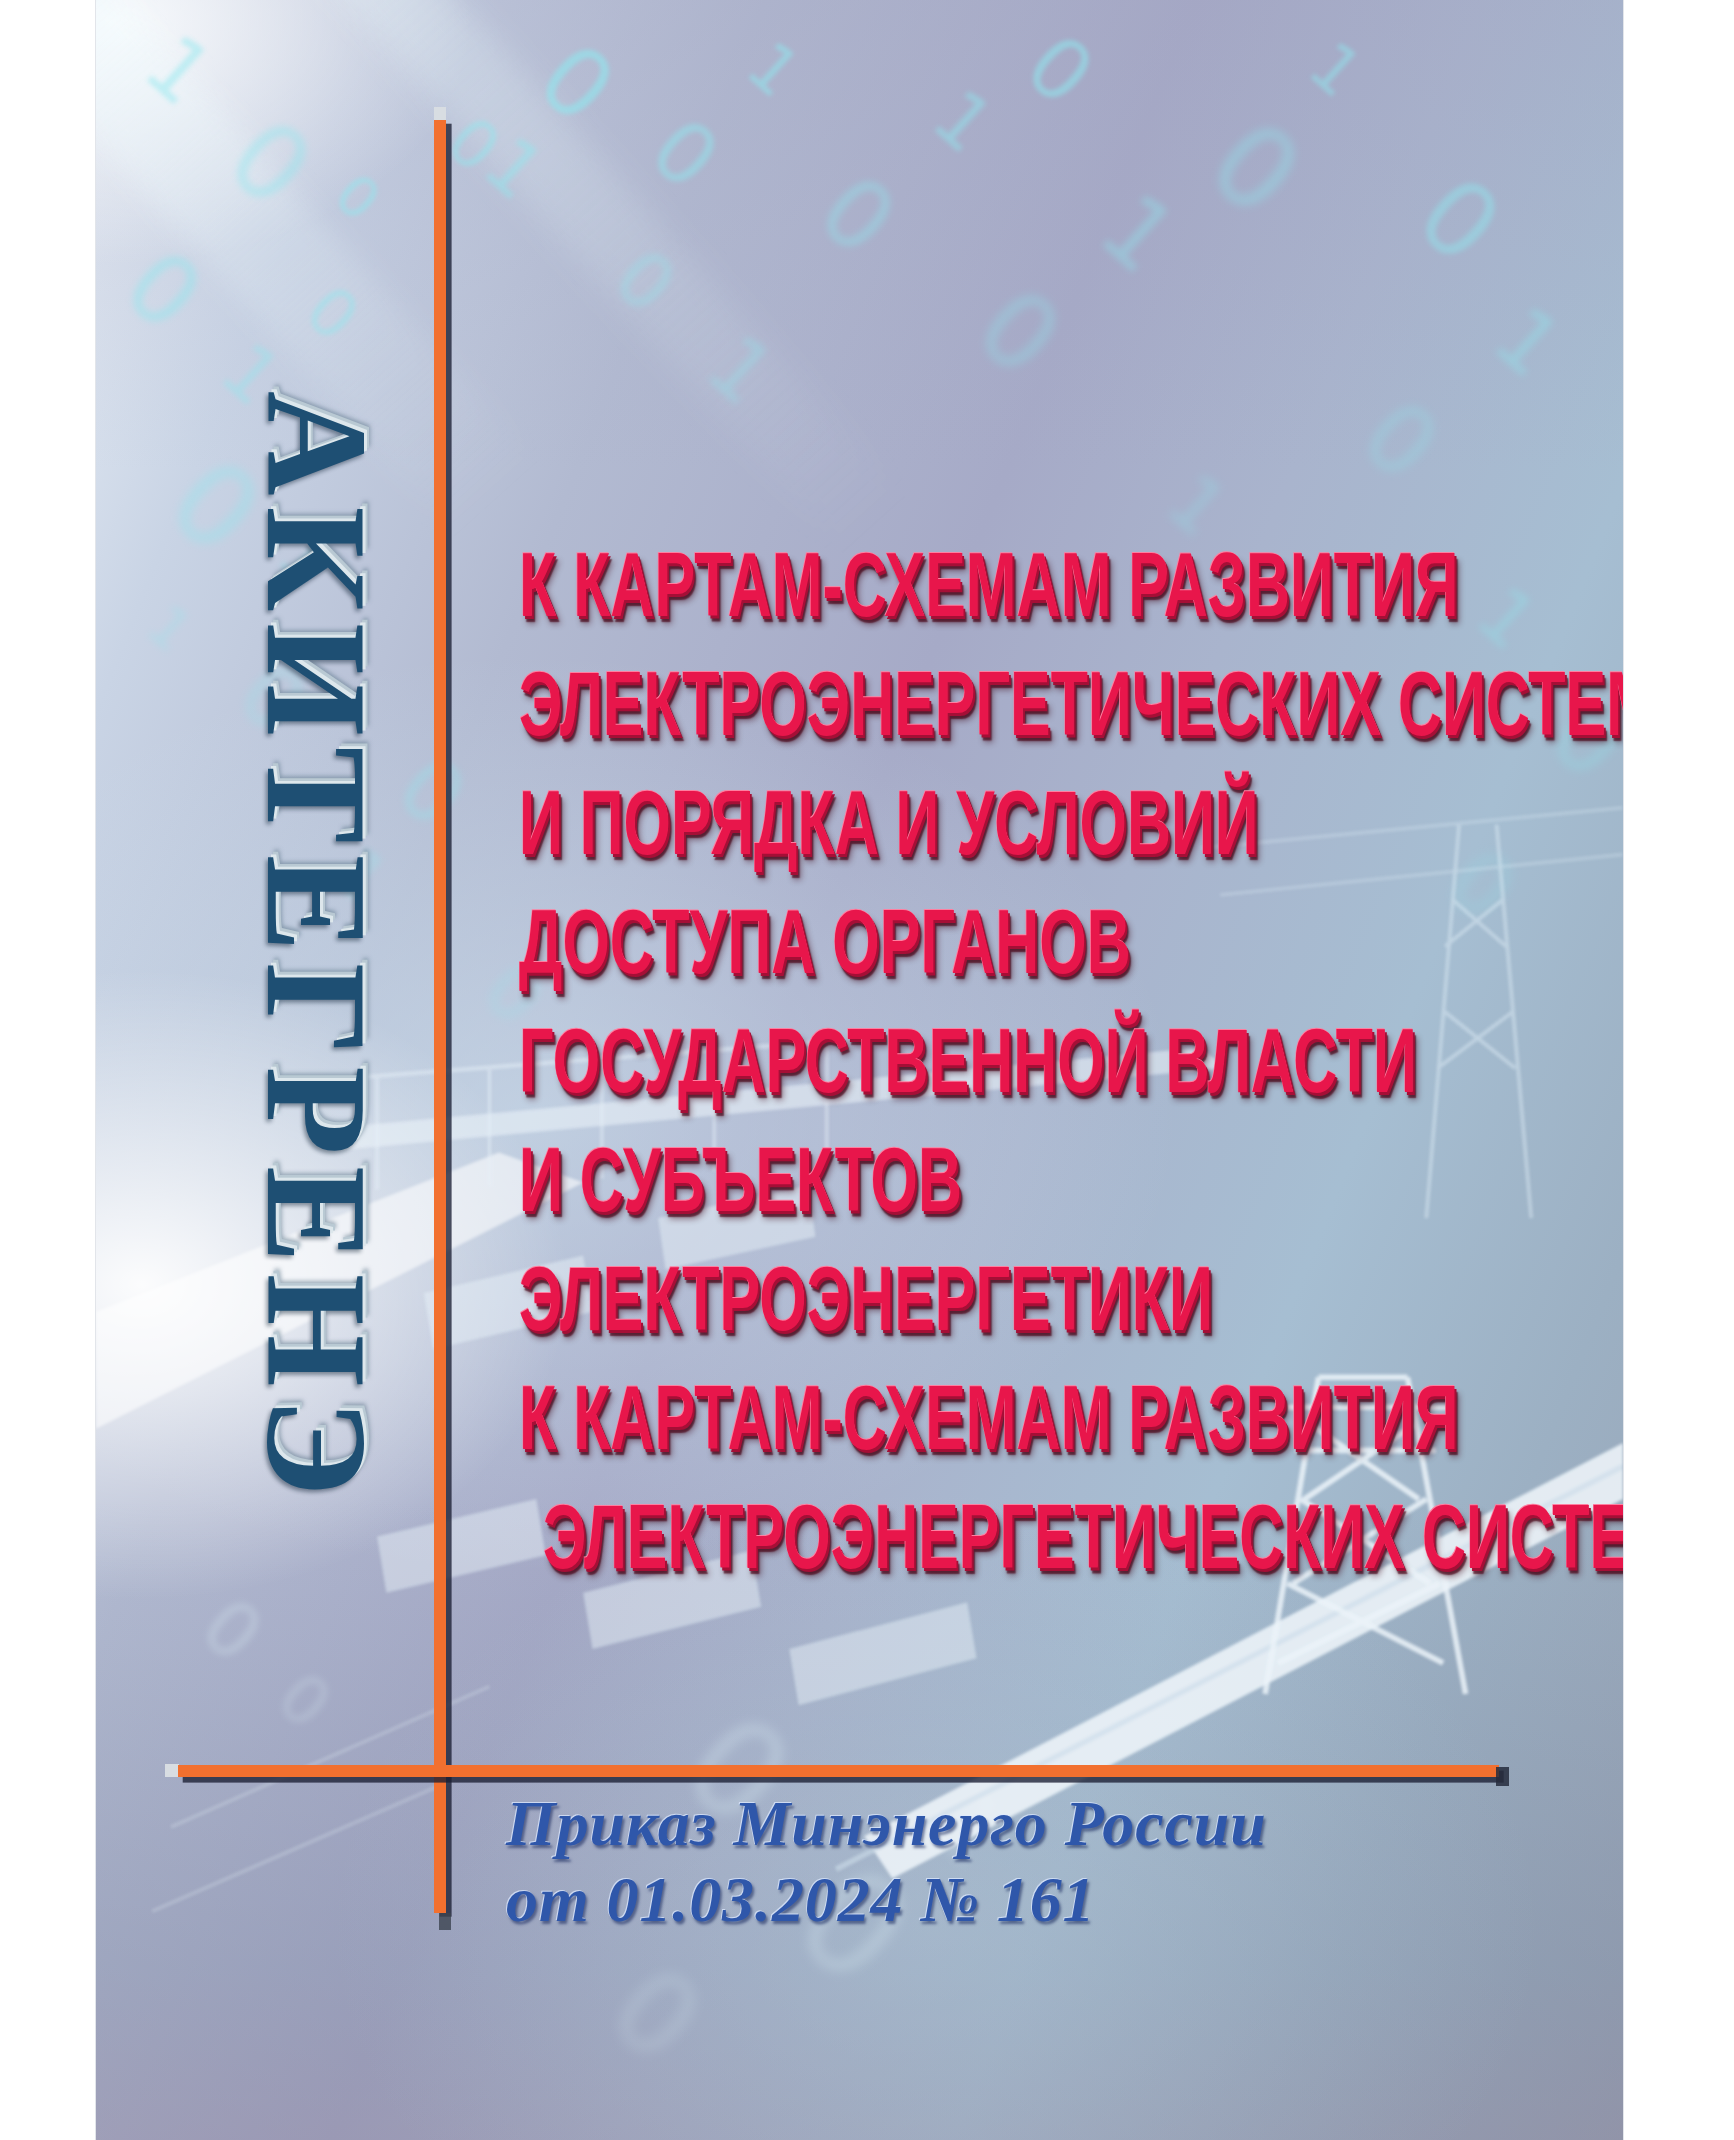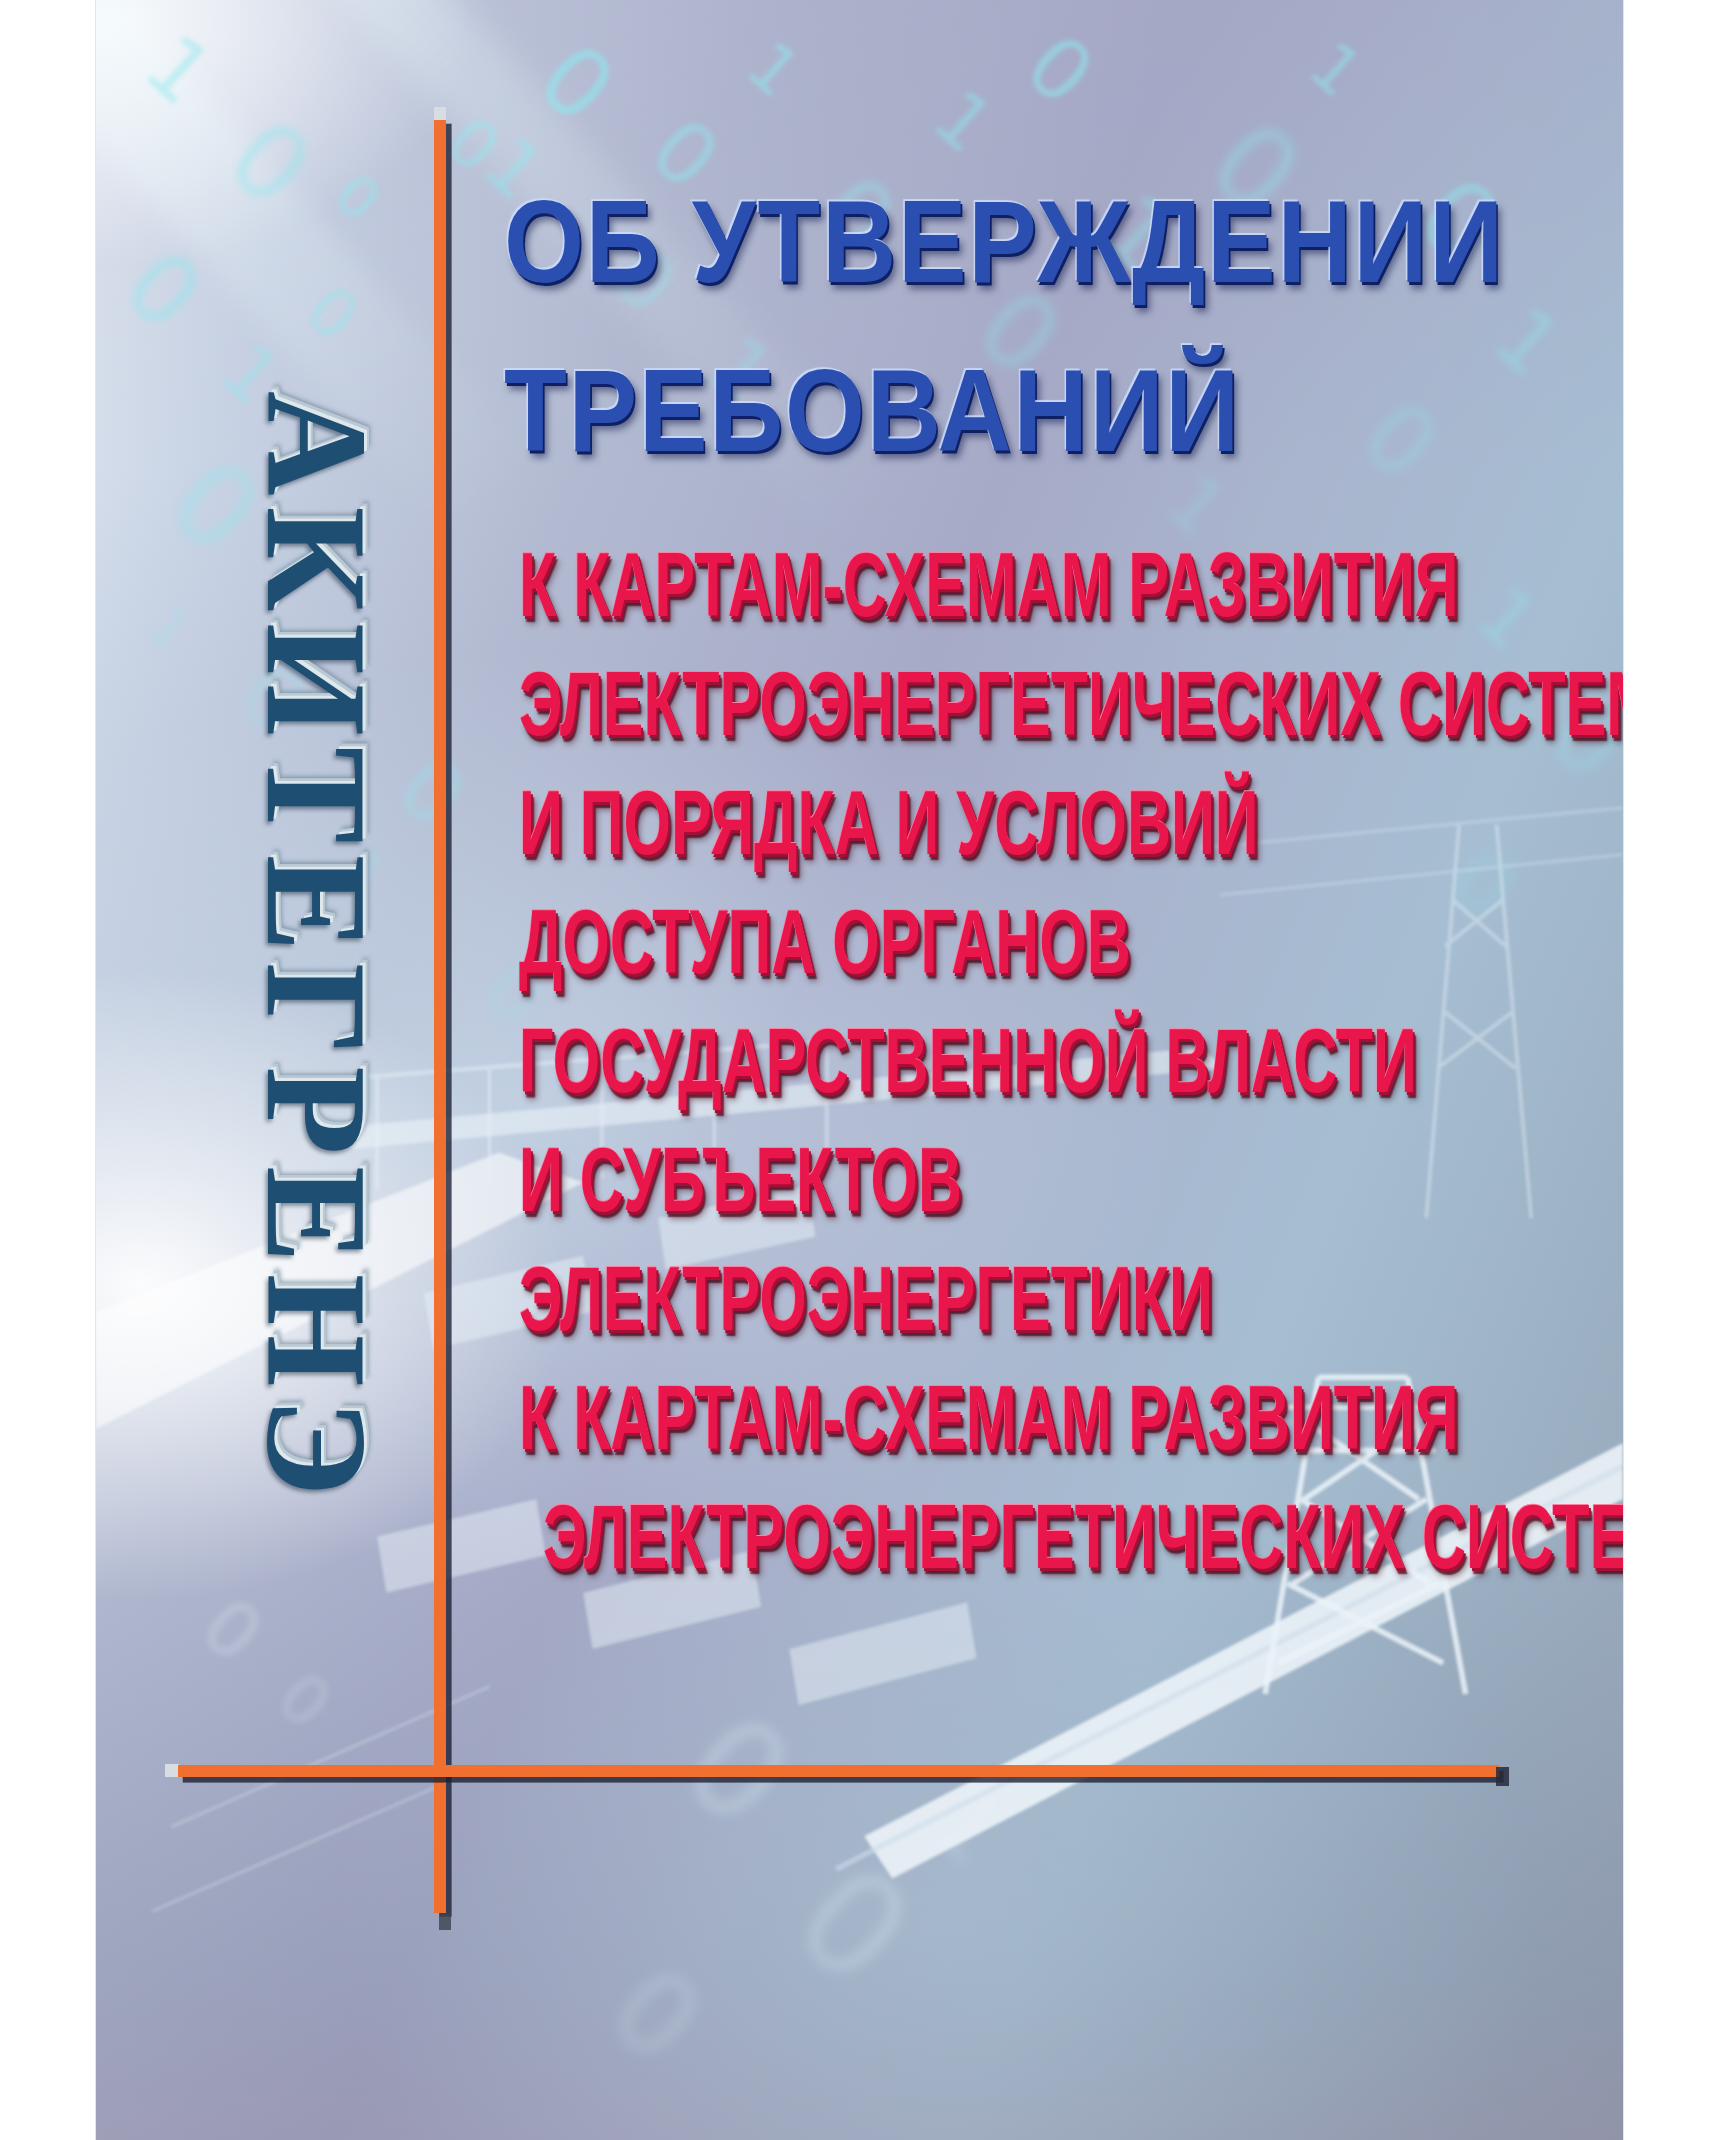--- a/index.html
+++ b/index.html
@@ -176,33 +176,33 @@
       <span class="spine">АКИТЕГРЕНЭ</span>
     </div>
 
     <div class="vrule-cap"></div>
     <div class="vrule"></div>
     <div class="vrule-foot"></div>
     <div class="hrule-cap"></div>
     <div class="hrule"></div>
     <div class="hrule-end"></div>
 
-    <div class="title">
-      <div class="tline">ОБ УТВЕРЖДЕНИИ</div>
-      <div class="tline">ТРЕБОВАНИЙ</div>
-    </div>
 
     <div class="subtitle">
       <div class="rline">К КАРТАМ-СХЕМАМ РАЗВИТИЯ</div>
       <div class="rline">ЭЛЕКТРОЭНЕРГЕТИЧЕСКИХ СИСТЕМ</div>
       <div class="rline">И ПОРЯДКА И УСЛОВИЙ</div>
       <div class="rline">ДОСТУПА ОРГАНОВ</div>
       <div class="rline">ГОСУДАРСТВЕННОЙ ВЛАСТИ</div>
       <div class="rline">И СУБЪЕКТОВ</div>
       <div class="rline">ЭЛЕКТРОЭНЕРГЕТИКИ</div>
       <div class="rline">К КАРТАМ-СХЕМАМ РАЗВИТИЯ</div>
       <div class="rline indent">ЭЛЕКТРОЭНЕРГЕТИЧЕСКИХ СИСТЕМ</div>
     </div>
 
+    <div class="footer">
+      <div>Приказ Минэнерго России</div>
+      <div>от 01.03.2024 № 161</div>
+    </div>
 
   </div>
 </div>
 
 
 </body></html>

